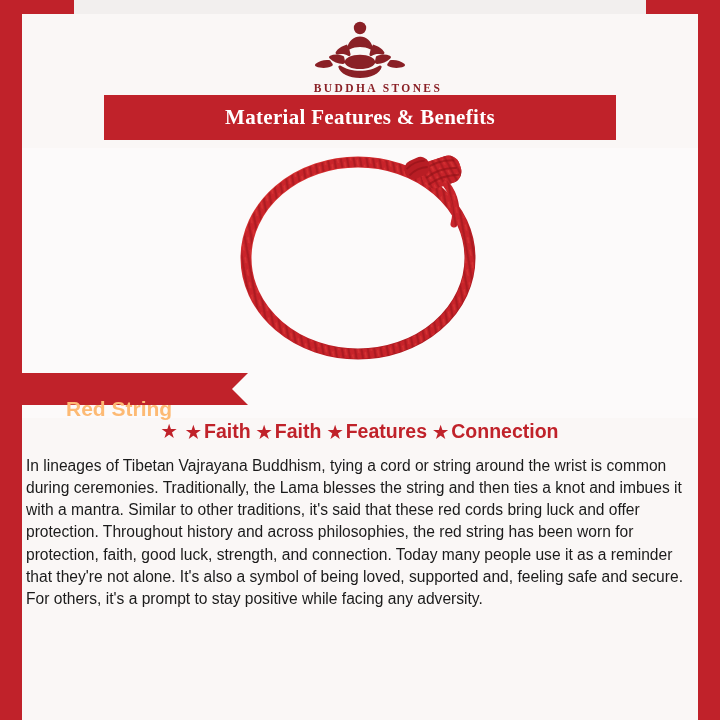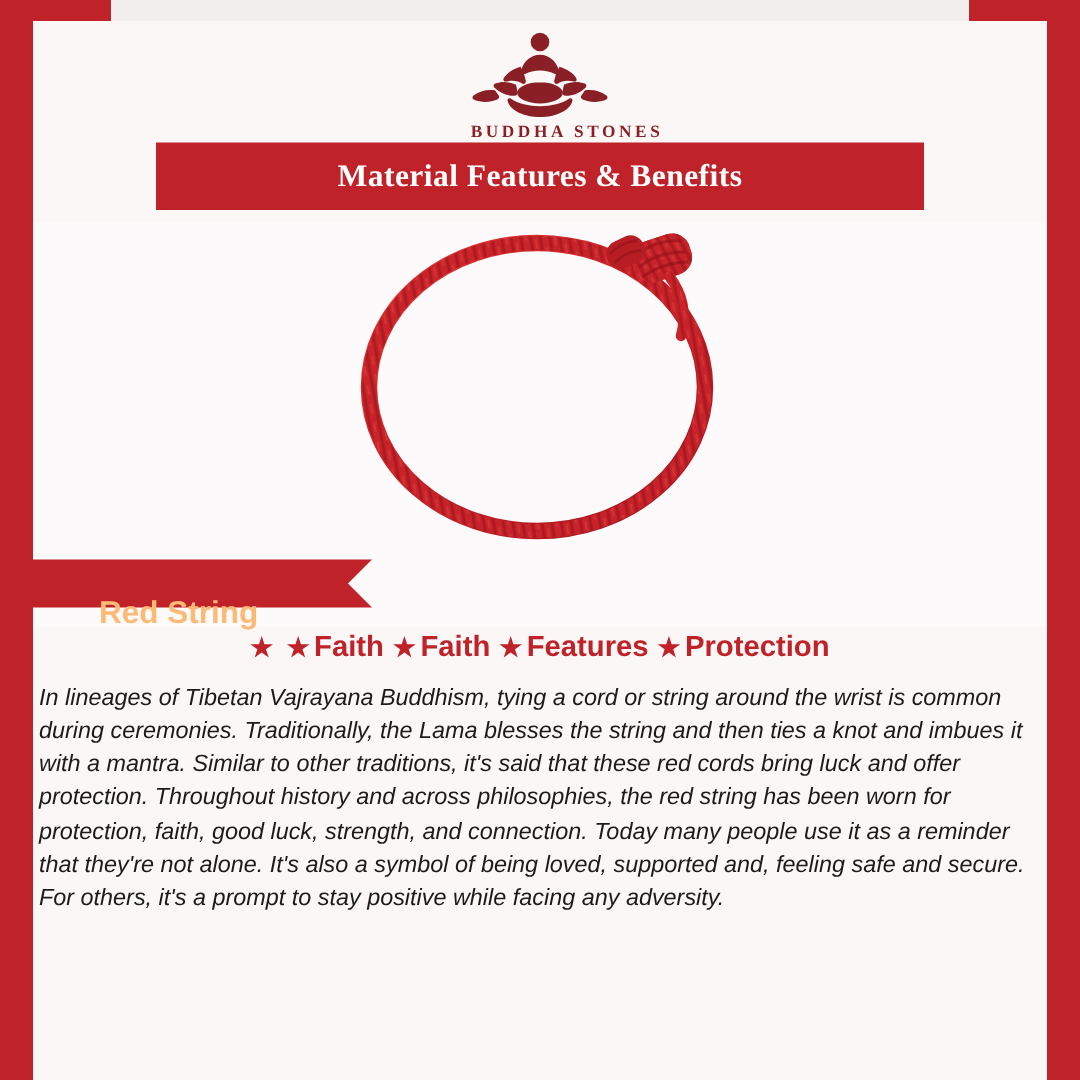--- a/index.html
+++ b/index.html
@@ -121,21 +121,20 @@
   }
   .kw .star { font-size: 17px; margin-right: 3px; }
   
   .body-text {
     position: absolute; left: 26px; right: 22px; top: 455px;
     font-size: 15.6px;
     line-height: 1.42;
     color: #1b1b1b;
     text-align: left;
     font-family: "Liberation Sans", sans-serif;
-    font-style: italic;
   }
 </style>
 </head>
 <body>
 
 <div class="page">
 
   <div class="inner-white"></div>
   <div class="hero-band"></div>
 
@@ -225,19 +224,19 @@
     <span class="kw">
       <span class="star">★</span>
       <span>Faith</span>
     </span>
     <span class="kw">
       <span class="star">★</span>
       <span>Features</span>
     </span>
     <span class="kw">
       <span class="star">★</span>
-      <span>Protection</span>
+      <span>Connection</span>
     </span>
   </div>
 
   <div class="body-text">In lineages of Tibetan Vajrayana Buddhism, tying a cord or string around the wrist is common during ceremonies. Traditionally, the Lama blesses the string and then ties a knot and imbues it with a mantra. Similar to other traditions, it's said that these red cords bring luck and offer protection. Throughout history and across philosophies, the red string has been worn for protection, faith, good luck, strength, and connection. Today many people use it as a reminder that they're not alone. It's also a symbol of being loved, supported and, feeling safe and secure. For others, it's a prompt to stay positive while facing any adversity.</div>
 
 </div>
 
 </body></html>

